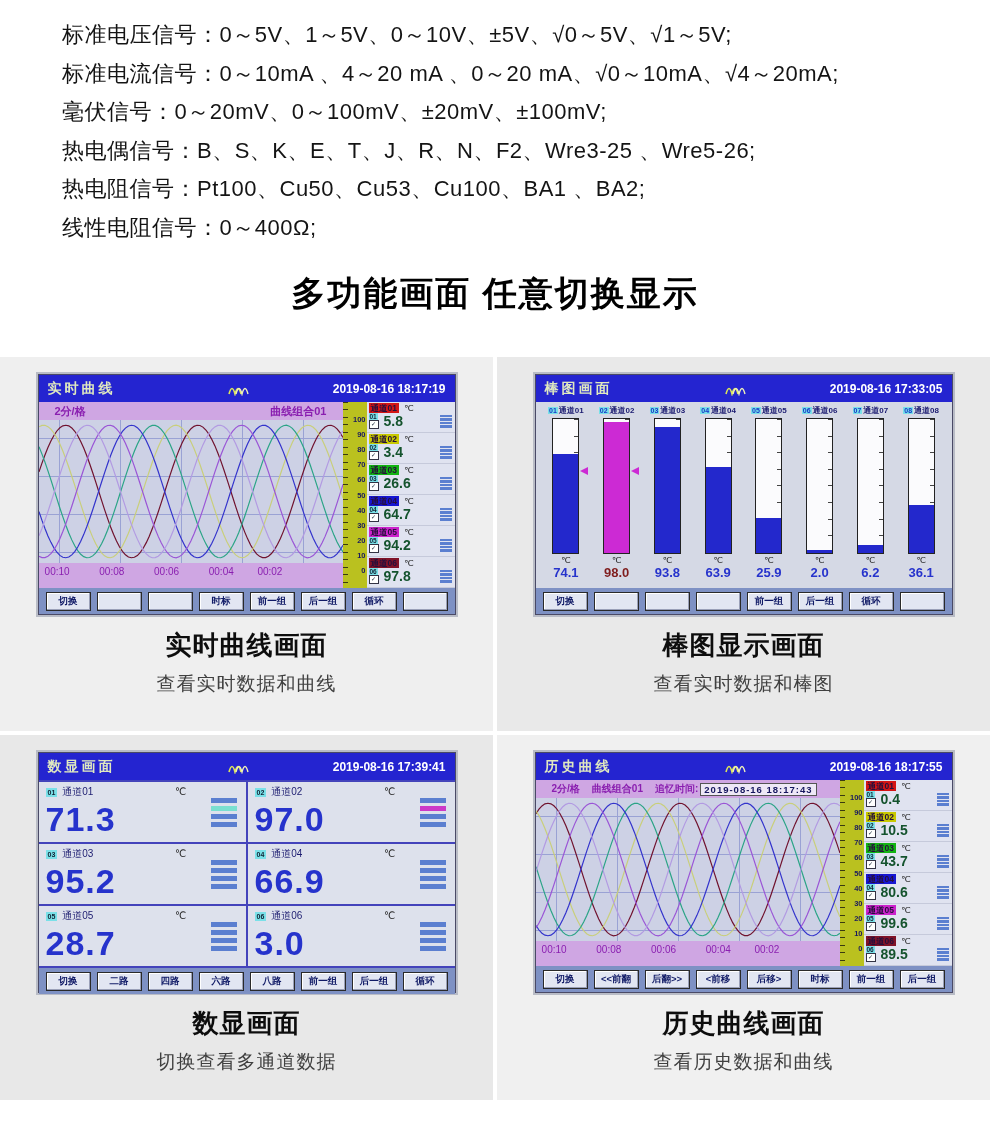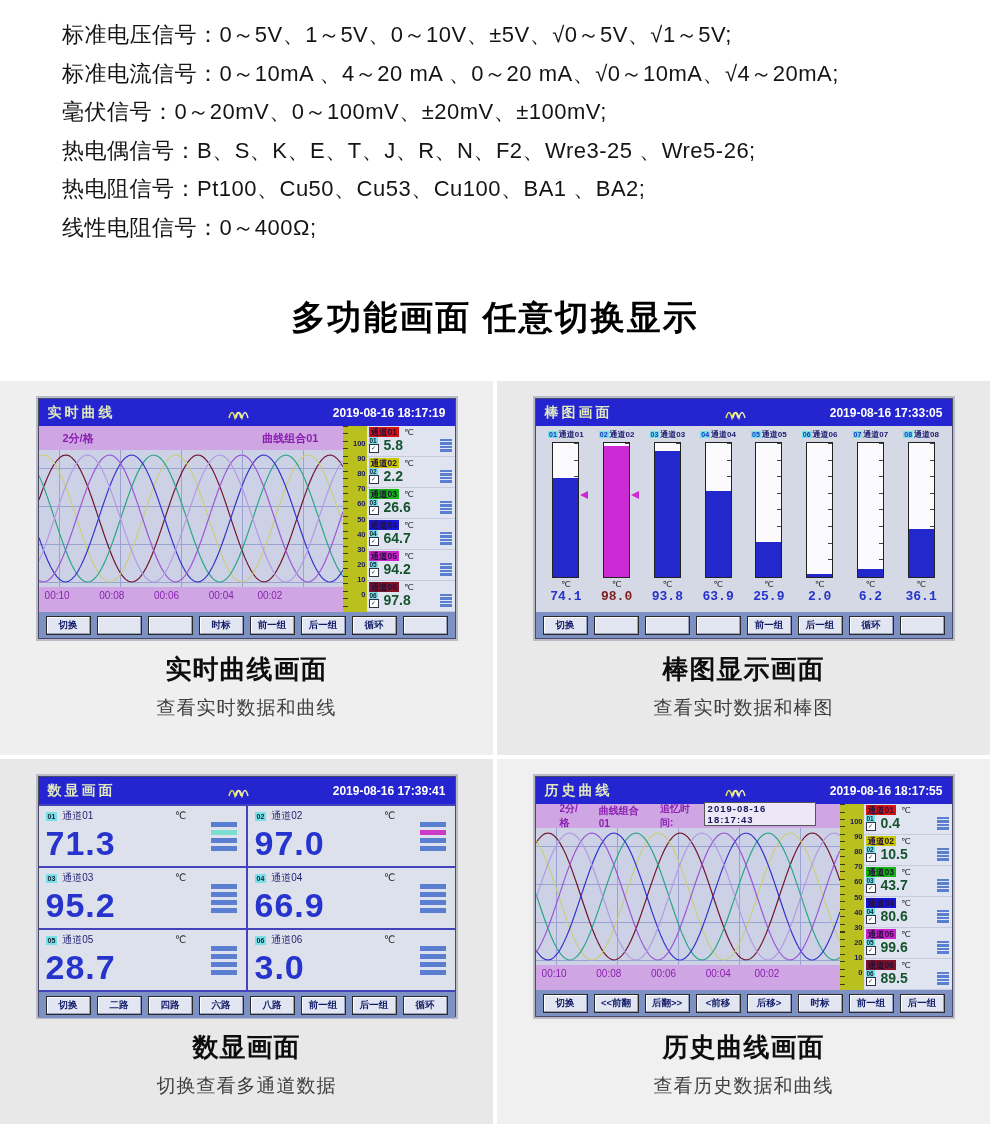--- a/index.html
+++ b/index.html
@@ -1,39 +1,39 @@
 <!DOCTYPE html>
 <html><head>
 <meta charset="utf-8">
 <style>
   html,body{margin:0;padding:0;background:#fff;}
   body{width:990px;height:1124px;overflow:hidden;font-family:"Liberation Sans","DejaVu Sans",sans-serif;color:#141414;}
   
   .specs{padding:16px 0 0 62px;}
   .spec-line{height:38.5px;line-height:38.5px;font-size:22px;letter-spacing:.5px;white-space:nowrap;}
-  .heading{margin-top:48px;height:42px;text-align:center;font-size:34px;font-weight:bold;letter-spacing:2px;color:#000;}
+  .heading{margin-top:24px;height:42px;text-align:center;font-size:34px;font-weight:bold;letter-spacing:2px;color:#000;}
   
   .grid{margin-top:44px;display:grid;grid-template-columns:493px 493px;grid-template-rows:374px 365px;gap:4px;background:#fff;}
   .quad{padding-top:18px;}
   .q-tl{background:#efefef;}
   .q-tr{background:#e9e9e9;}
   .q-bl{background:#e8e8e8;}
   .q-br{background:#f0f0f0;}
   
   .screen{width:416px;height:239px;margin:0 auto;background:#d6dae6;box-shadow:0 0 0 1px #4a4a66,0 0 0 3px #b9bcc6;}
   .titlebar{height:27px;background:#2424d0;display:flex;align-items:center;justify-content:space-between;padding:0 9px;box-sizing:border-box;}
   .tb-title{color:#dfe8c0;font-size:14px;font-weight:bold;letter-spacing:3px;}
   .tb-logo{display:flex;align-items:center;margin-left:30px;}
   .tb-time{color:#fff;font-size:12px;font-weight:bold;}
   
   .cbody{display:flex;height:186px;}
   .chart-col{flex:1;display:flex;flex-direction:column;min-width:0;}
-  .subbar{height:24px;background:#cfa6e3;color:#8a1fb0;font-size:11px;font-weight:bold;display:flex;align-items:center;justify-content:space-between;padding:0 24px;}
+  .subbar{height:18px;background:#cfa6e3;color:#8a1fb0;font-size:11px;font-weight:bold;display:flex;align-items:center;justify-content:space-between;padding:0 16px;}
   .subbar.hs{justify-content:flex-start;gap:12px;font-size:10px;}
-  .recall{display:flex;align-items:flex-start;gap:2px;}
+  .recall{display:flex;align-items:flex-end;gap:2px;}
   .recall-box{background:#eee8f6;border:1px solid #555;color:#15155e;padding:0 3px;font-size:9.5px;font-weight:bold;letter-spacing:1px;}
   .chart{position:relative;flex:1;background:#cdd1e5;
     background-image:linear-gradient(#9aa2d4 1px,transparent 1px),linear-gradient(90deg,#9aa2d4 1px,transparent 1px);
     background-size:100% 38px,61px 100%;background-position:0 18px,20px 0;overflow:hidden;}
   .curves{position:absolute;left:0;top:0;width:100%;height:100%;}
   .timestrip{height:25px;background:#cfa6e3;position:relative;font-size:10px;font-weight:normal;color:#8a1fb0;}
   .timestrip span{position:absolute;top:3px;}
   .scalestrip{width:24px;background:#bac11f;position:relative;}
   .scalestrip::before{content:"";position:absolute;left:0;top:0;bottom:0;width:5px;
     background:repeating-linear-gradient(to bottom,#3a3a10 0 1px,transparent 1px 7.5px);}
@@ -58,21 +58,21 @@
   .bars-body{height:186px;background:#d5d9e5;display:flex;padding:3px 5px 0;box-sizing:border-box;}
   .bar-col{flex:1;display:flex;flex-direction:column;align-items:center;}
   .bar-head{font-size:8px;font-weight:bold;color:#1a1a70;white-space:nowrap;}
   .bar-head b{background:#7ae0e8;color:#1436c8;font-size:7px;padding:0 1px;margin-right:1px;}
   .bar-outer{width:25px;height:134px;border:1px solid #222;background:#fbfbfd;position:relative;margin-top:2px;}
   .bar-ticks{position:absolute;right:0;top:0;bottom:0;width:4px;
     background:repeating-linear-gradient(to bottom,#444 0 1px,transparent 1px 16.6px);}
   .bar-fill{position:absolute;left:0;right:0;bottom:0;}
   .bar-marker{position:absolute;right:-10px;width:0;height:0;border-top:4px solid transparent;border-bottom:4px solid transparent;border-right:8px solid #cc2ad4;}
   .bar-unit{font-size:8.5px;color:#222;margin-top:2px;line-height:9px;}
-  .bar-val{font-size:13px;font-weight:bold;line-height:15px;font-family:Liberation Mono, monospace;}
+  .bar-val{font-size:13px;font-weight:bold;line-height:15px;}
   
   .dig-grid{height:186px;background:#4343bb;display:grid;grid-template-columns:1fr 1fr;grid-template-rows:60px 60px 60px;gap:2px;padding-top:2px;box-sizing:content-box;}
   .dig-cell{background:#dde1ec;position:relative;padding:3px 7px;box-sizing:border-box;}
   .dig-head{display:flex;align-items:center;gap:5px;font-size:10px;color:#1c1c70;}
   .dig-badge{background:#7ae0e8;color:#123;font-size:7px;font-weight:bold;padding:0 2px;line-height:9px;}
   .dig-unit{position:absolute;left:66%;top:4px;font-size:10px;color:#222;}
   .dig-val{font-size:34px;font-weight:bold;color:#2633cc;line-height:40px;letter-spacing:1px;}
   .dig-ind{position:absolute;right:9px;top:16px;display:flex;flex-direction:column;gap:3px;}
   .dig-ind i{display:block;width:26px;height:5px;background:#5b7fd0;}
   
@@ -167,21 +167,21 @@
             <div class="chan-row">
               <div class="chan-l1">
                 <span class="chan-tag" style="background: rgb(201, 201, 0);">通道02</span>
                 <span class="chan-unit">℃</span>
               </div>
               <div class="chan-l2">
                 <span class="chan-idcol">
                   <span class="chan-badge">02</span>
                   <span class="chan-check">✓</span>
                 </span>
-                <span class="chan-val">2.2</span>
+                <span class="chan-val">3.4</span>
                 <span class="chan-ind">
                   <i></i>
                   <i></i>
                   <i></i>
                   <i></i>
                 </span>
               </div>
             </div>
             <div class="chan-row">
               <div class="chan-l1">

